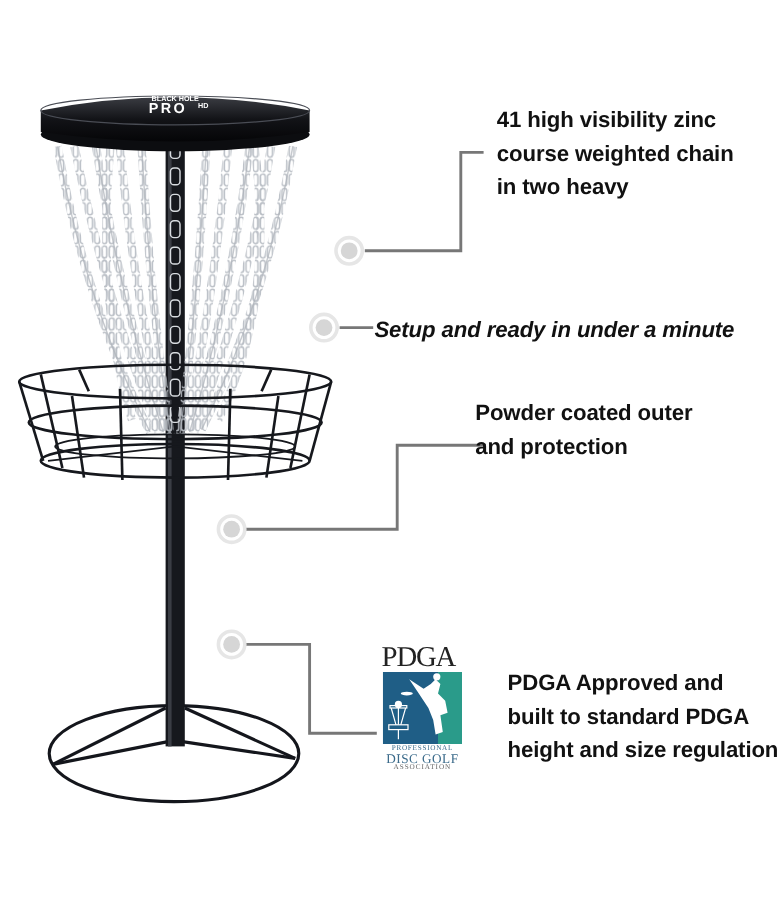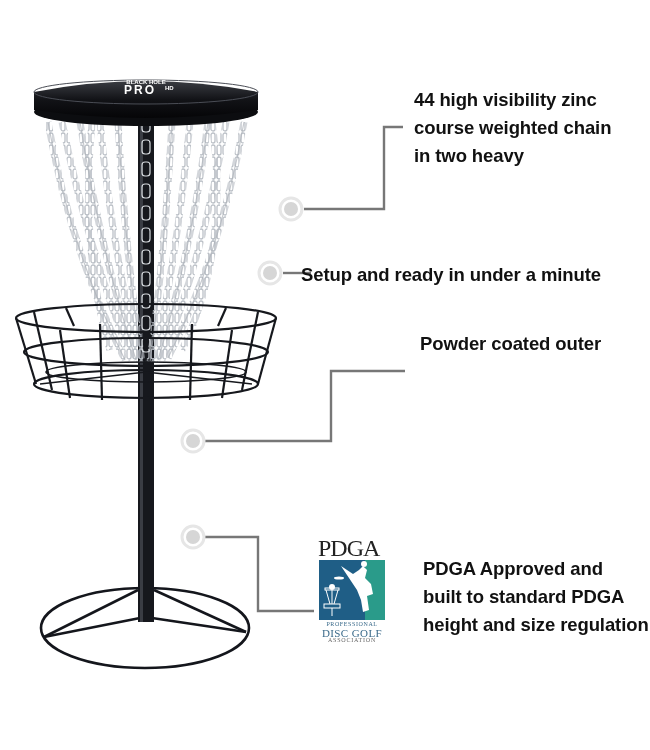--- a/index.html
+++ b/index.html
@@ -2,22 +2,22 @@
 <html><head>
   <meta charset="utf-8">
   <style>
     html, body { margin: 0; padding: 0; background: #ffffff; }
     body { width: 650px; height: 750px; position: relative; overflow: hidden;
            font-family: "Liberation Sans", sans-serif; }
     #stage { position: absolute; left: 0; top: 0; width: 650px; height: 750px; border-radius: 19px; }
     .callout { position: absolute; color: #111111; font-weight: bold; font-size: 18.5px; line-height: 28px; letter-spacing: -0.1px; }
     .callout div { white-space: nowrap; }
     #c1 { left: 414px; top: 86px; }
-    #c2 { left: 301px; top: 261px; }
-    #c3 { left: 420px; top: 330px; }
+    #c2 { left: 312px; top: 261px; font-style: italic; }
+    #c3 { left: 396px; top: 330px; }
     #c4 { left: 399px; top: 555px; margin-left: 24px; }
     .pdga-word { position: absolute; left: 318px; top: 535px; font-family: "Liberation Serif", serif;
                  font-size: 24px; color: #222; letter-spacing: -1px; text-align: center; }
     .pdga-sub { position: absolute; left: 318px; font-family: "Liberation Serif", serif; color: #3a6a8a;
                 text-align: center; width: 68px; white-space: nowrap; }
   </style>
 </head>
 <body>
 
 <div id="stage">
@@ -123,31 +123,32 @@
       <circle cx="270" cy="273" r="11" fill="#ffffff" stroke="#e6e6e6" stroke-width="3"></circle>
       <circle cx="270" cy="273" r="7" fill="#d6d6d6"></circle>
       <circle cx="193" cy="441" r="11" fill="#ffffff" stroke="#e6e6e6" stroke-width="3"></circle>
       <circle cx="193" cy="441" r="7" fill="#d6d6d6"></circle>
       <circle cx="193" cy="537" r="11" fill="#ffffff" stroke="#e6e6e6" stroke-width="3"></circle>
       <circle cx="193" cy="537" r="7" fill="#d6d6d6"></circle>
     </g>
   </svg>
 
   <div class="callout" id="c1">
-    <div>44 high visibility zinc</div>
+    <div>41 high visibility zinc</div>
     <div>course weighted chain</div>
     <div>in two heavy</div>
   </div>
 
   <div class="callout" id="c2">
     <div>Setup and ready in under a minute</div>
   </div>
 
   <div class="callout" id="c3">
     <div>Powder coated outer</div>
+    <div>and protection</div>
   </div>
 
   <div class="callout" id="c4">
     <div>PDGA Approved and</div>
     <div>built to standard PDGA</div>
     <div>height and size regulation</div>
   </div>
 
   <div>
     <div class="pdga-word">PDGA</div>

